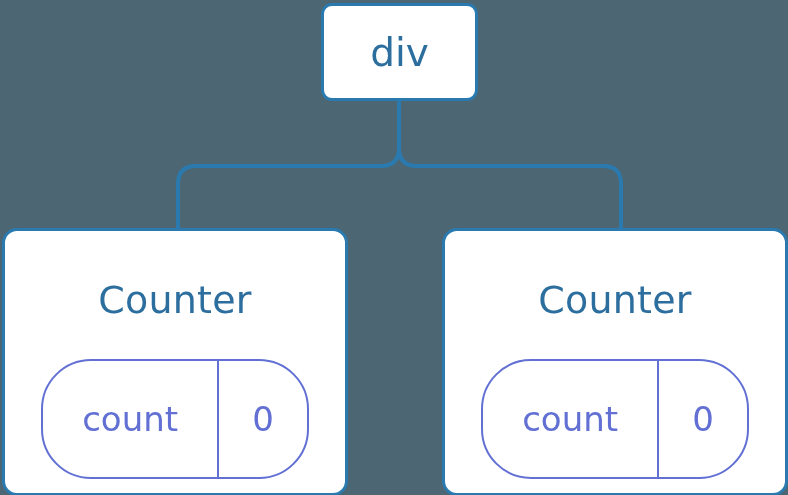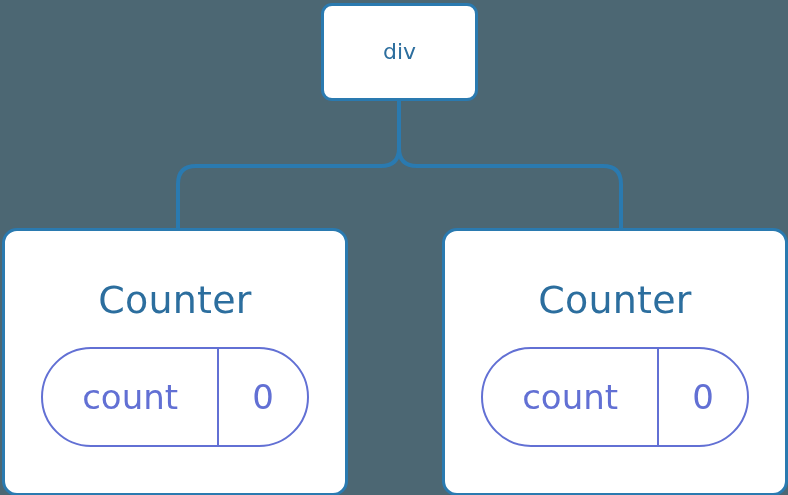--- a/index.html
+++ b/index.html
@@ -21,40 +21,40 @@
     background:#ffffff;
     border:3px solid #2a7ab0;
     box-sizing:border-box;
   }
   .node-root{
     left:321px;top:3px;width:157px;height:98px;
     border-radius:11px;
     display:flex;align-items:center;justify-content:center;
   }
   .node-root .node-title{
-    font-size:22px;color:#2c6e9e;line-height:1;
+    font-size:39px;color:#2c6e9e;line-height:1;
   }
 
   .node-child{
     top:228px;height:268px;
     border-radius:15px;
     display:flex;flex-direction:column;align-items:center;
     padding-top:50px;box-sizing:border-box;
   }
   .node-child-left{left:2px;width:346px;}
   .node-child-right{left:442px;width:346px;}
 
   .node-child .node-title{
     font-size:38px;color:#2c6e9e;line-height:1;
     letter-spacing:0.2px;
   }
 
   .state-pill{
-    margin-top:28px;
-    width:268px;height:100px;
+    margin-top:40px;
+    width:268px;height:120px;
     border:2px solid #6270d4;
     border-radius:50px;
     box-sizing:border-box;
     display:flex;align-items:stretch;
     background:#ffffff;
   }
   .state-key{
     flex:0 0 66%;
     display:flex;align-items:center;justify-content:center;
     border-right:2px solid #6270d4;

